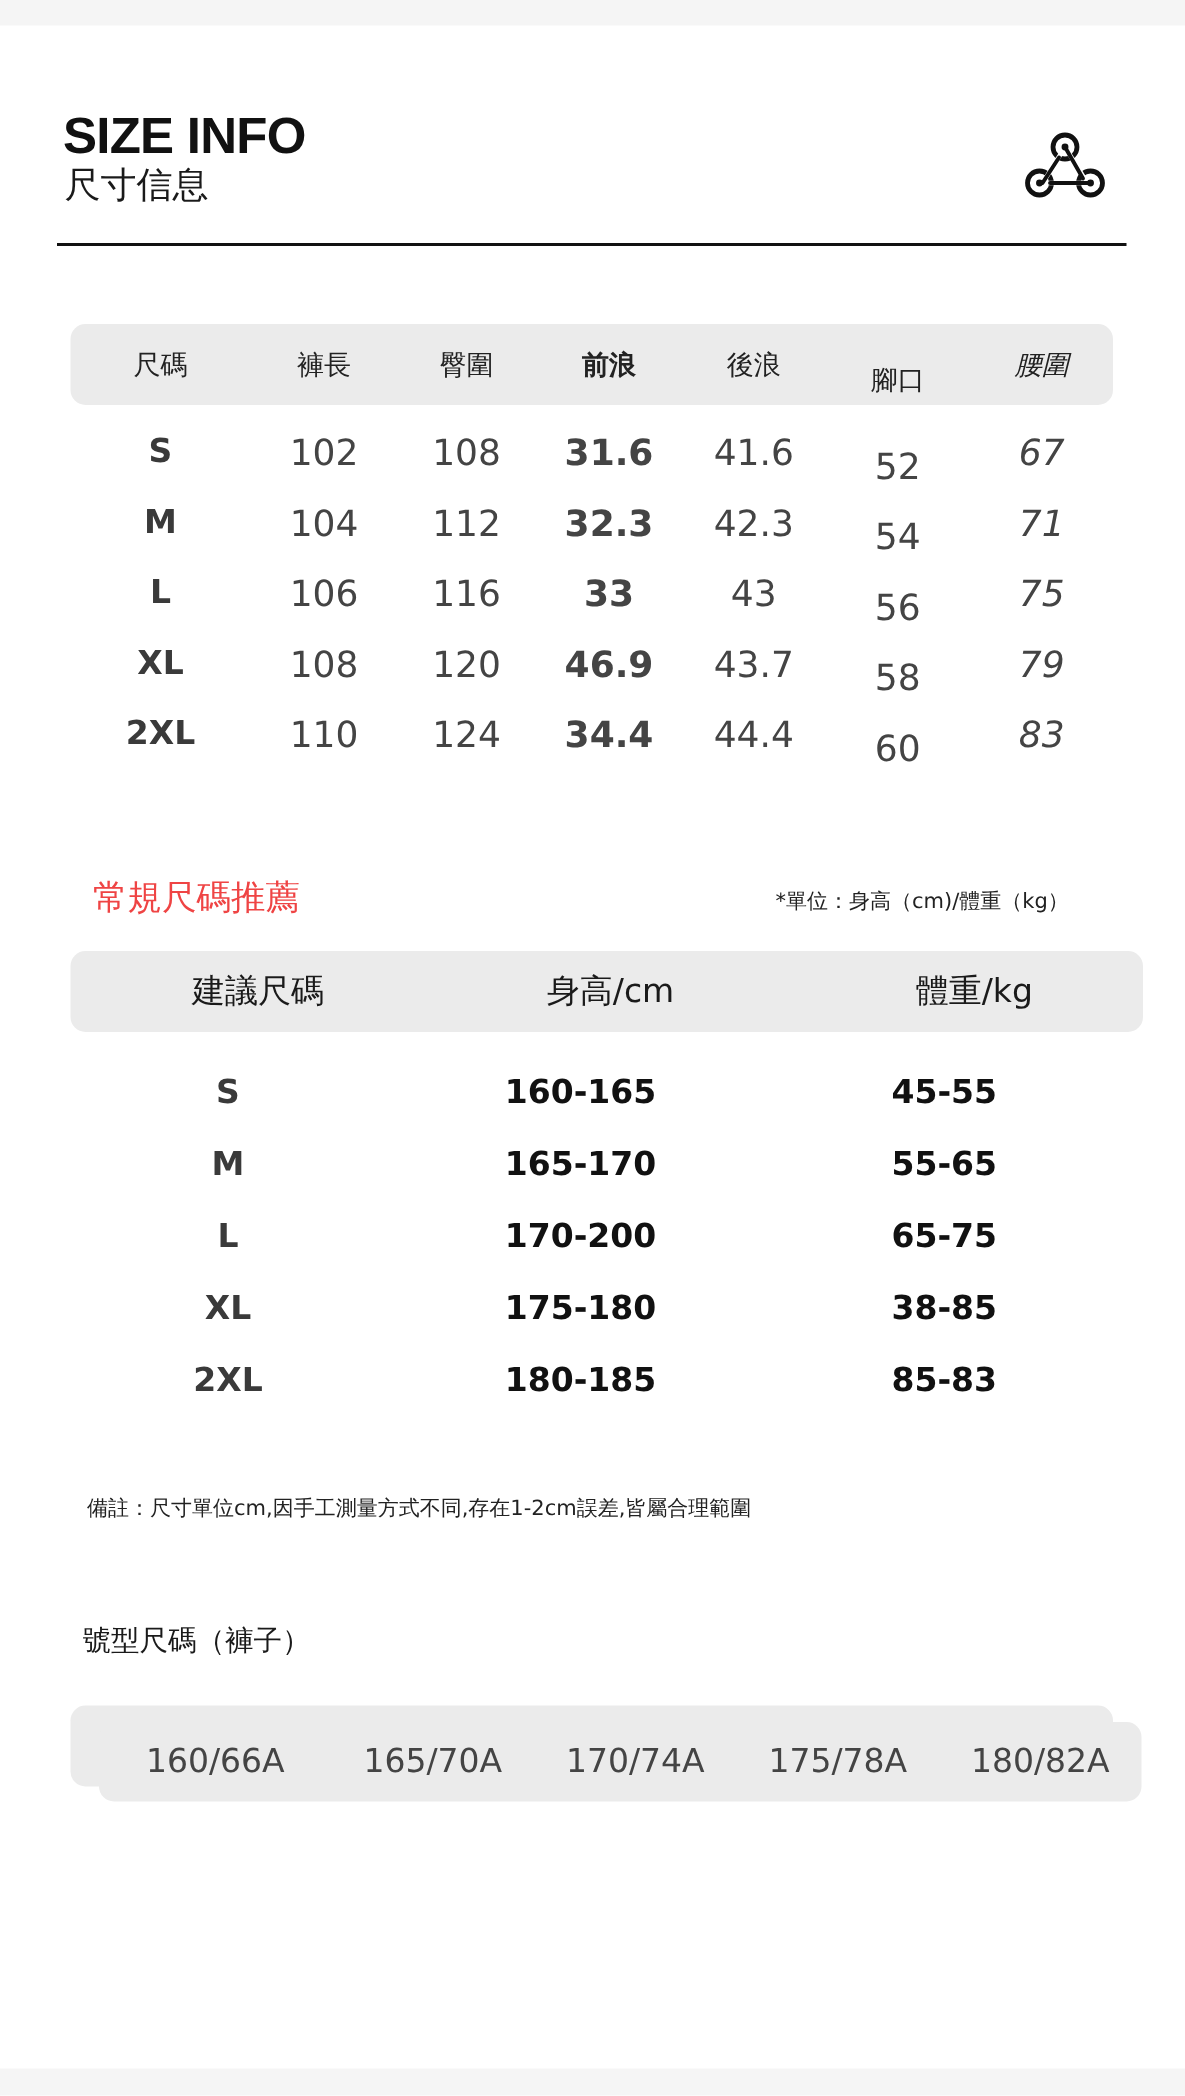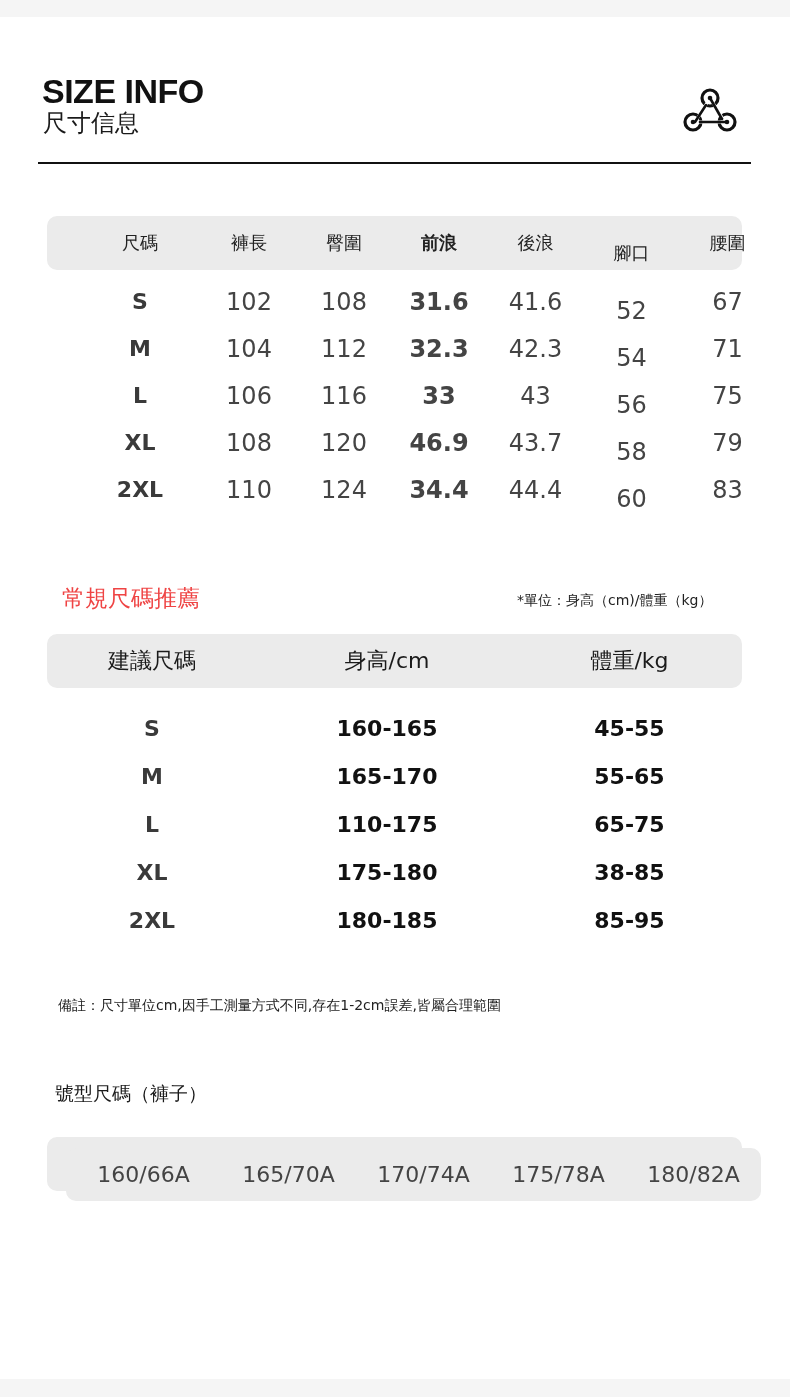--- a/index.html
+++ b/index.html
@@ -30,27 +30,27 @@
   }
   .cell { text-align:center; flex:0 0 auto; }
 
   
   .t1-head { top:216px; height:54px; }
   .t1-head .cell { font-size:18px; color:#222; }
   .t1-rows { position:absolute; left:47px; top:278px; width:695px; }
   .t1-row { display:flex; height:47px; align-items:center; }
   .t1-row .cell { font-size:24px; color:#444; font-family:"DejaVu Sans",sans-serif; }
   .t1-row .cell.size { font-weight:bold; font-size:22px; color:#3a3a3a; }
-  .c1 { width:120px;padding-left:33px; } .c2 { width:98px; } .c3 { width:92px; } .c4 { width:98px;font-weight:bold; }
-  .c5 { width:95px; } .c6 { width:97px;margin-top:19px; } .c7 { width:95px; }
+  .c1 { width:120px; } .c2 { width:98px; } .c3 { width:92px; } .c4 { width:98px;font-weight:bold; }
+  .c5 { width:95px; } .c6 { width:97px;margin-top:19px; } .c7 { width:95px;font-style:italic; }
 
   
   .sec2-title { position:absolute; left:62px; top:583px; font-size:23px; color:#ef4444; }
   .sec2-unit { position:absolute; left:517px; top:592px; font-size:14px; color:#222; }
-  .t2-head { top:634px; height:54px; }
+  .t2-head { top:634px; height:54px;padding-left:20px; }
   .t2-head .cell { font-size:22px; color:#1a1a1a; }
   .d1 { width:210px; } .d2 { width:260px; } .d3 { width:225px; }
   .t2-rows { position:absolute; left:47px; top:704px; width:695px; }
   .t2-row { display:flex; height:48px; align-items:center; }
   .t2-row .cell { font-size:22px; font-weight:bold; color:#111; }
   .t2-row .cell.size { color:#3a3a3a; }
 
   .note { position:absolute; left:58px; top:997px; font-size:14px; color:#222; }
 
   
@@ -161,32 +161,32 @@
     <div class="cell d2">160-165</div>
     <div class="cell d3">45-55</div>
   </div>
   <div class="t2-row">
     <div class="cell d1 size">M</div>
     <div class="cell d2">165-170</div>
     <div class="cell d3">55-65</div>
   </div>
   <div class="t2-row">
     <div class="cell d1 size">L</div>
-    <div class="cell d2">110-175</div>
+    <div class="cell d2">170-200</div>
     <div class="cell d3">65-75</div>
   </div>
   <div class="t2-row">
     <div class="cell d1 size">XL</div>
     <div class="cell d2">175-180</div>
     <div class="cell d3">38-85</div>
   </div>
   <div class="t2-row">
     <div class="cell d1 size">2XL</div>
     <div class="cell d2">180-185</div>
-    <div class="cell d3">85-95</div>
+    <div class="cell d3">85-83</div>
   </div>
 </div>
 
 <div class="note">備註：尺寸單位cm,因手工測量方式不同,存在1-2cm誤差,皆屬合理範圍</div>
 
 <div class="sec3-title">號型尺碼（褲子）</div>
 <div class="bar t3-head">
   <div class="cell e">S</div>
   <div class="cell e">M</div>
   <div class="cell e">L</div>

